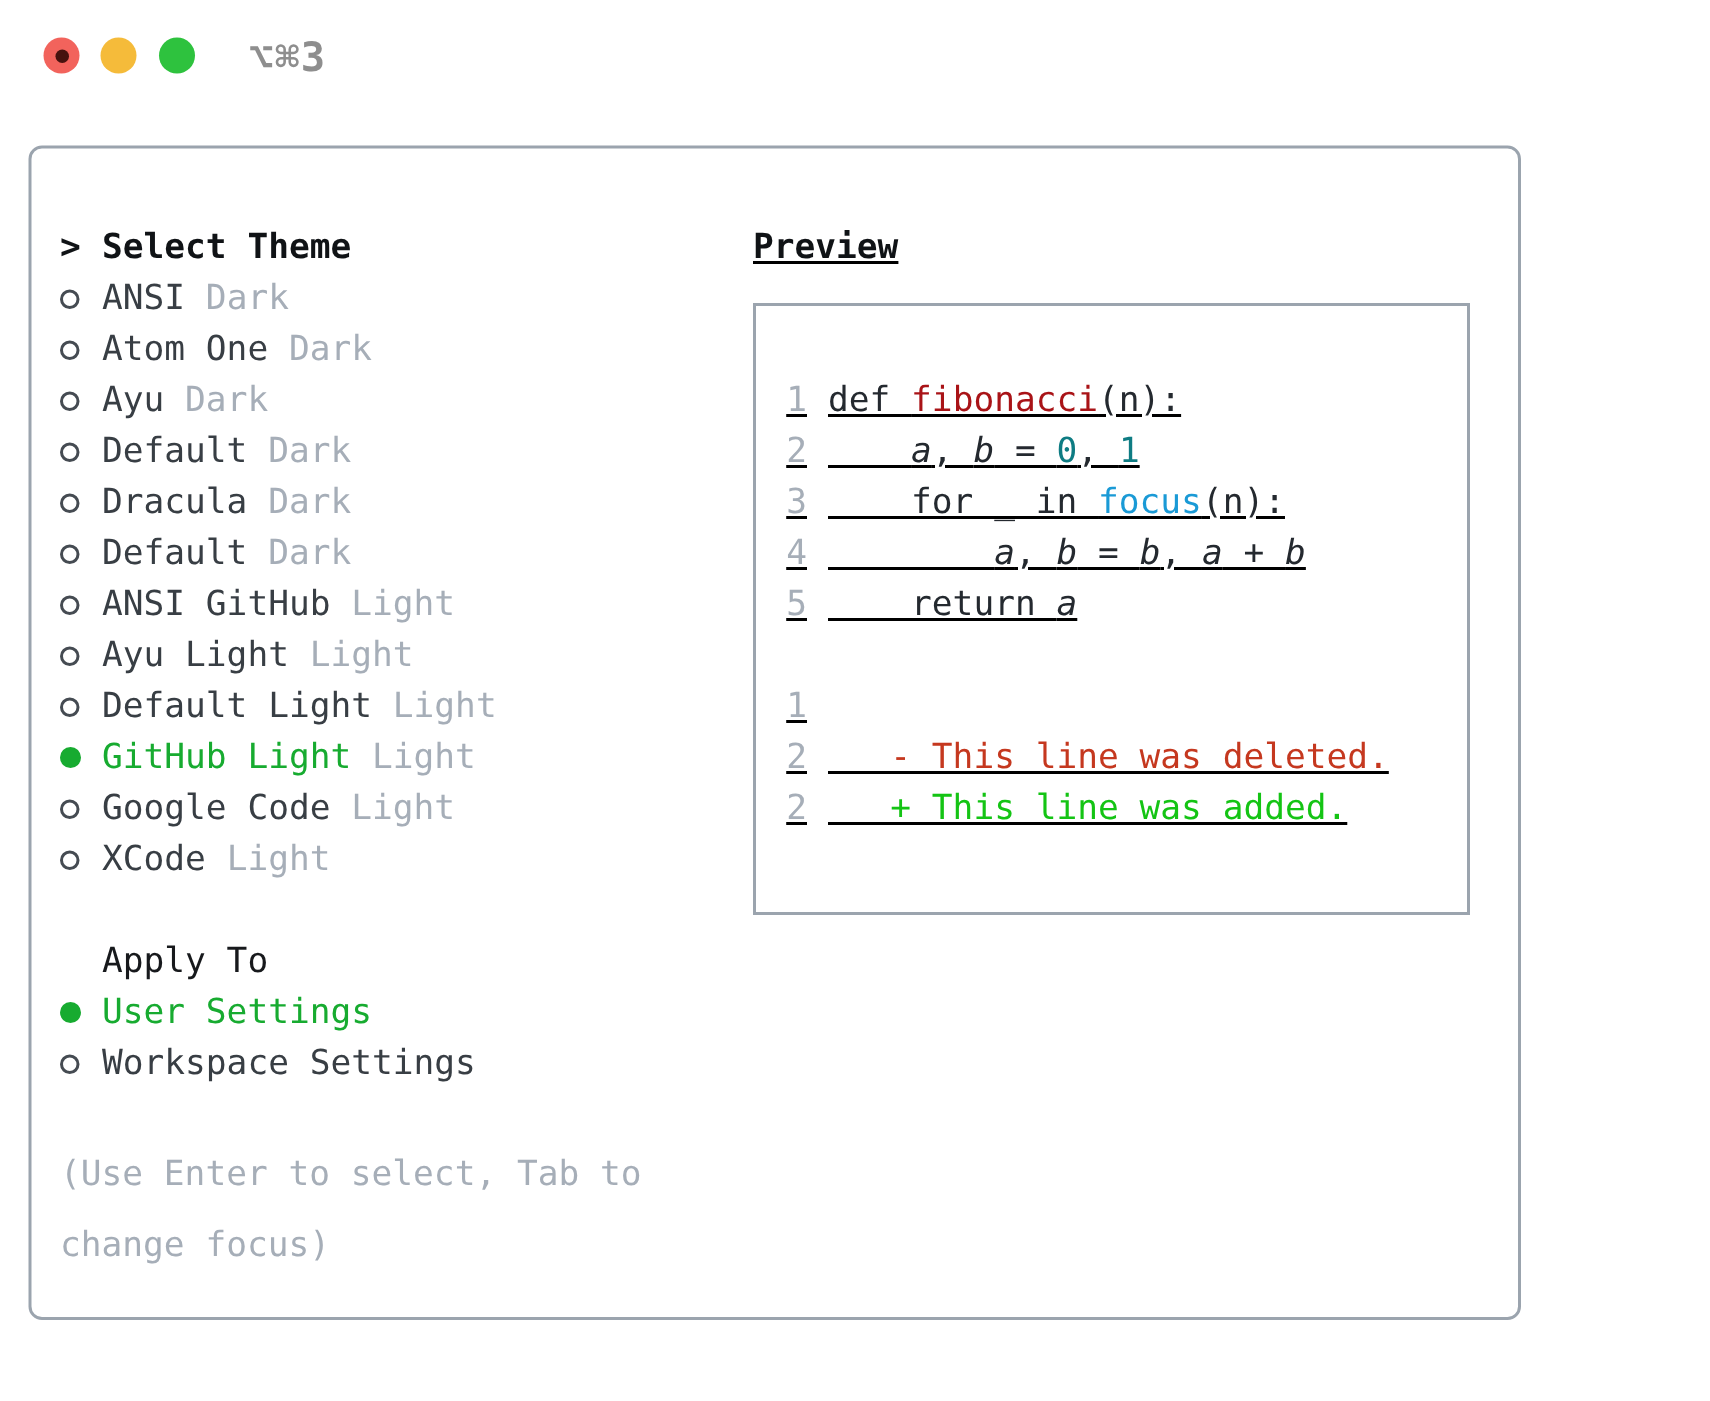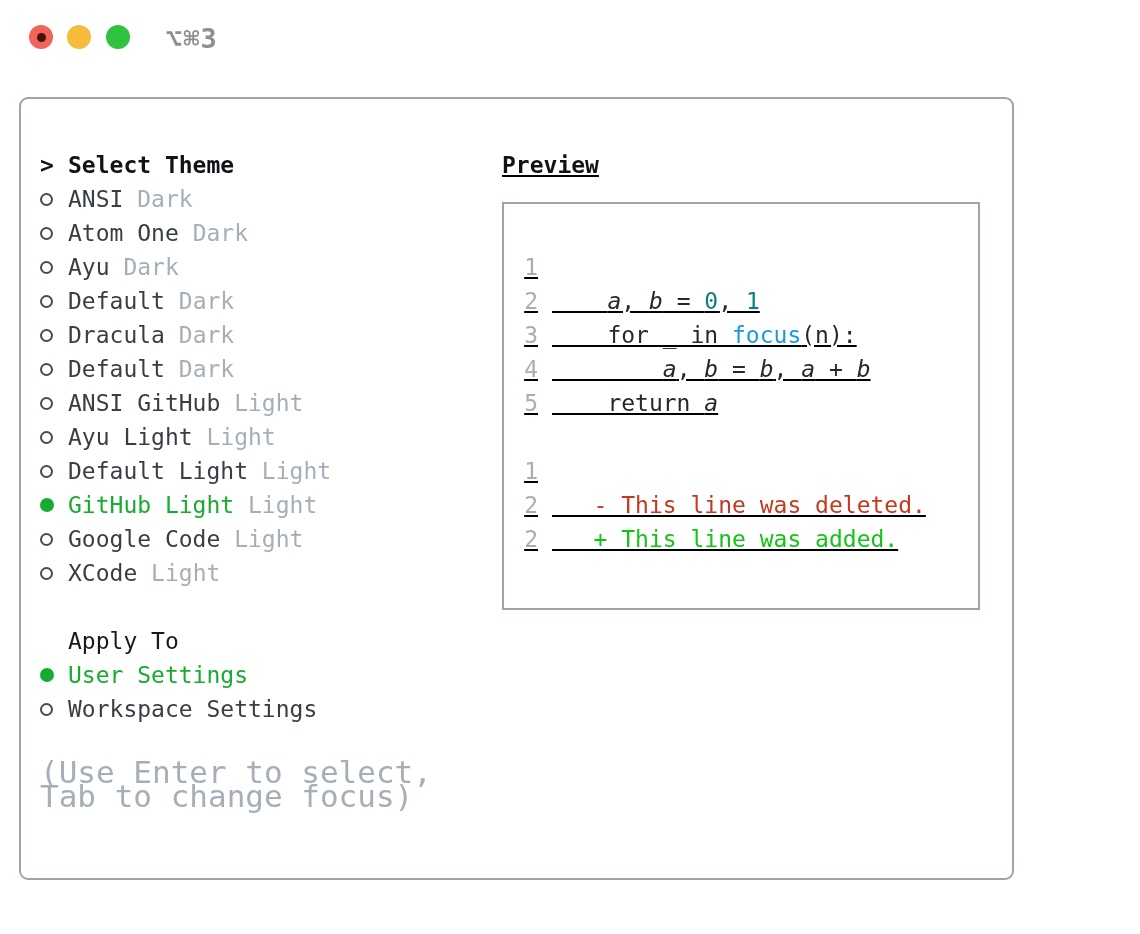--- a/index.html
+++ b/index.html
@@ -69,21 +69,21 @@
   .radio {
     width: 13px; height: 13px; border-radius: 50%;
     border: 2px solid #454b52; background: transparent;
   }
   .radio.selected { width: 14px; height: 14px; border: none; background: var(--accent-green); }
   .item-name { color: var(--item-text); }
   .item-name.selected { color: var(--accent-green); }
   .item-variant { color: var(--muted-gray); }
   .left-col { position: absolute; left: 19px; top: 49px; width: 432px; }
   .hint {
-    font-size: 31px; line-height: 24px; color: var(--muted-gray);
+    font-size: 23px; line-height: 47px; color: var(--muted-gray);
     width: 432px; white-space: normal;
   }
   
   .right-col { position: absolute; left: 481px; top: 49px; text-decoration: underline; }
   .preview-box {
     margin-top: 20px;
     width: 478px; height: 408px;
     border: 2px solid var(--panel-border);
     background: #ffffff;
     padding: 46px 0 0 20px;
@@ -153,21 +153,21 @@
 
       <div class="hint">(Use Enter to select, Tab to change focus)</div>
     </div>
 
     <div class="right-col">
       <div class="row">
         <span class="header-label">Preview</span>
       </div>
       <div class="preview-box">
         <div id="preview-lines">
-            <div class="cline"><span class="lnum">1</span></div>
+            <div class="cline"><span class="lnum">1</span><span class="ctext"><span class="tok-fg">def </span><span class="tok-func">fibonacci</span><span class="tok-fg">(n):</span></span></div>
             <div class="cline"><span class="lnum">2</span><span class="ctext"><span class="tok-fg">    </span><span class="tok-var">a</span><span class="tok-fg">, </span><span class="tok-var">b</span><span class="tok-fg"> = </span><span class="tok-num">0</span><span class="tok-fg">, </span><span class="tok-num">1</span></span></div>
             <div class="cline"><span class="lnum">3</span><span class="ctext"><span class="tok-fg">    for _ in </span><span class="tok-builtin">focus</span><span class="tok-fg">(n):</span></span></div>
             <div class="cline"><span class="lnum">4</span><span class="ctext"><span class="tok-fg">        </span><span class="tok-var">a</span><span class="tok-fg">, </span><span class="tok-var">b</span><span class="tok-fg"> = </span><span class="tok-var">b</span><span class="tok-fg">, </span><span class="tok-var">a</span><span class="tok-fg"> + </span><span class="tok-var">b</span></span></div>
             <div class="cline"><span class="lnum">5</span><span class="ctext"><span class="tok-fg">    return </span><span class="tok-var">a</span></span></div>
             <div class="cline"><span class="lnum"></span><span class="ctext"></span></div>
             <div class="cline"><span class="lnum">1</span></div>
             <div class="cline"><span class="lnum">2</span><span class="ctext"><span class="tok-del">   - This line was deleted.</span></span></div>
             <div class="cline"><span class="lnum">2</span><span class="ctext"><span class="tok-add">   + This line was added.</span></span></div>
           </div>
       </div>

